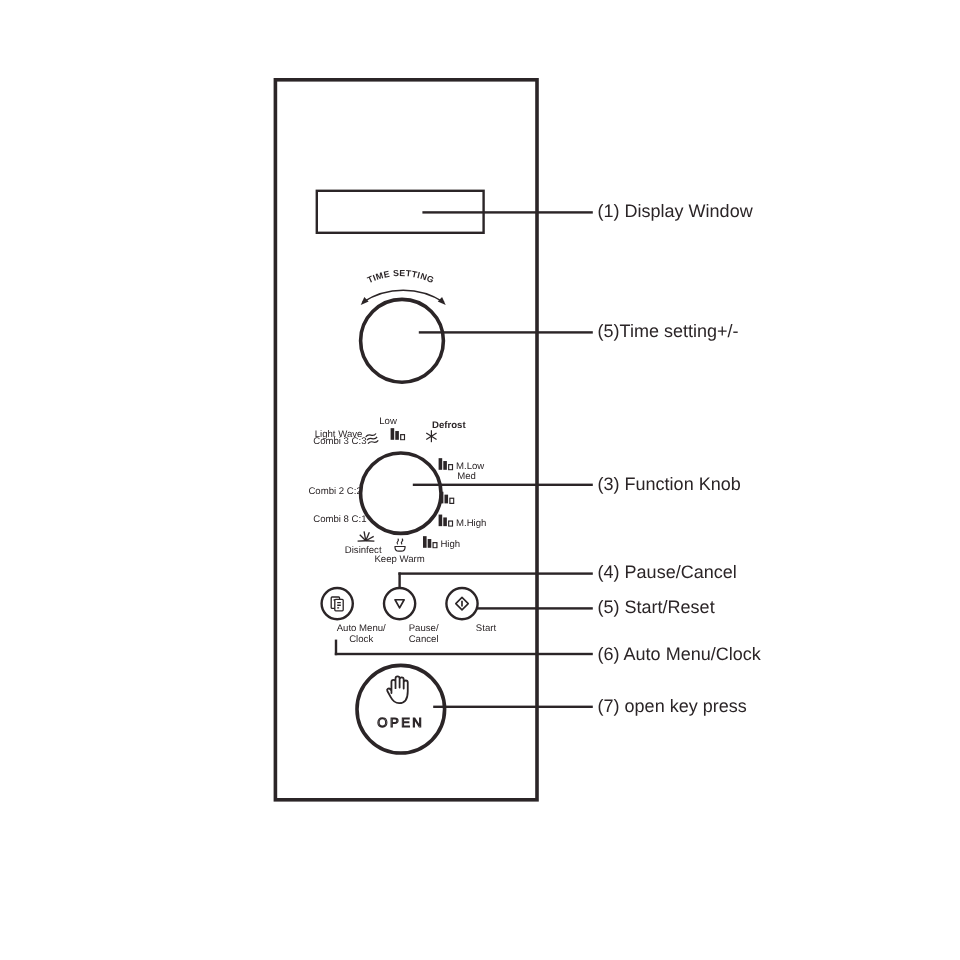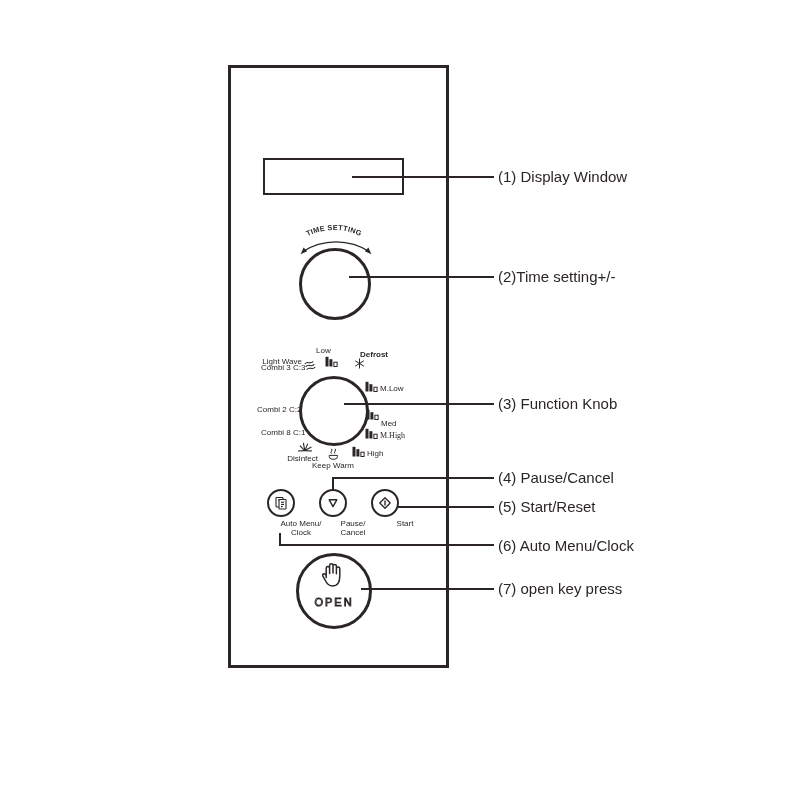--- a/index.html
+++ b/index.html
@@ -75,28 +75,28 @@
     <rect x="4.4" y="3.2" width="3" height="7.3" fill="#2b2527"></rect>
     <rect x="8.9" y="6.2" width="3.2" height="4.3" fill="none" stroke="#2b2527" stroke-width="1"></rect>
   </svg>
   <div class="tiny" style="left:380px;top:384px;">M.Low</div>
 
   <svg class="abs" style="left:366px;top:409px" width="13" height="11" viewBox="0 0 13 11">
     <rect x="0.5" y="0.8" width="3" height="9.7" fill="#2b2527"></rect>
     <rect x="4.4" y="3.2" width="3" height="7.3" fill="#2b2527"></rect>
     <rect x="8.9" y="6.2" width="3.2" height="4.3" fill="none" stroke="#2b2527" stroke-width="1"></rect>
   </svg>
-  <div class="tiny" style="left:381px;top:419px;">Med</div>
+  <div class="tiny" style="left:381px;top:392px;">Med</div>
 
   <svg class="abs" style="left:365px;top:428px" width="13" height="11" viewBox="0 0 13 11">
     <rect x="0.5" y="0.8" width="3" height="9.7" fill="#2b2527"></rect>
     <rect x="4.4" y="3.2" width="3" height="7.3" fill="#2b2527"></rect>
     <rect x="8.9" y="6.2" width="3.2" height="4.3" fill="none" stroke="#2b2527" stroke-width="1"></rect>
   </svg>
-  <div class="tiny" style="left:380px;top:431px;font-family:Liberation Serif, serif;">M.High</div>
+  <div class="tiny" style="left:380px;top:431px;">M.High</div>
 
   <svg class="abs" style="left:352px;top:446px" width="13" height="11" viewBox="0 0 13 11">
     <rect x="0.5" y="0.8" width="3" height="9.7" fill="#2b2527"></rect>
     <rect x="4.4" y="3.2" width="3" height="7.3" fill="#2b2527"></rect>
     <rect x="8.9" y="6.2" width="3.2" height="4.3" fill="none" stroke="#2b2527" stroke-width="1"></rect>
   </svg>
   <div class="tiny" style="left:367px;top:449px;">High</div>
 
   <svg class="abs" style="left:327px;top:448px" width="13" height="12" viewBox="0 0 13 12">
     <g stroke="#2b2527" stroke-width="1" fill="none">
@@ -174,21 +174,21 @@
   <div class="hline" style="left:349px;top:276px;width:145px;"></div>
   <div class="hline" style="left:344px;top:403px;width:150px;"></div>
   <div class="vline" style="left:332px;top:477px;height:13px;"></div>
   <div class="hline" style="left:332px;top:477px;width:162px;"></div>
   <div class="hline" style="left:397px;top:506px;width:97px;"></div>
   <div class="vline" style="left:279px;top:533px;height:13px;"></div>
   <div class="hline" style="left:279px;top:544px;width:215px;"></div>
   <div class="hline" style="left:361px;top:588px;width:133px;"></div>
 
   <div class="callout-label" style="top:168px;">(1) Display Window</div>
-  <div class="callout-label" style="top:268px;">(2)Time setting+/-</div>
+  <div class="callout-label" style="top:268px;">(5)Time setting+/-</div>
   <div class="callout-label" style="top:395px;">(3) Function Knob</div>
   <div class="callout-label" style="top:469px;">(4) Pause/Cancel</div>
   <div class="callout-label" style="top:498px;">(5) Start/Reset</div>
   <div class="callout-label" style="top:537px;">(6) Auto Menu/Clock</div>
   <div class="callout-label" style="top:580px;text-align:right;">(7) open key press</div>
 
 
 </div>
 
 </body></html>

